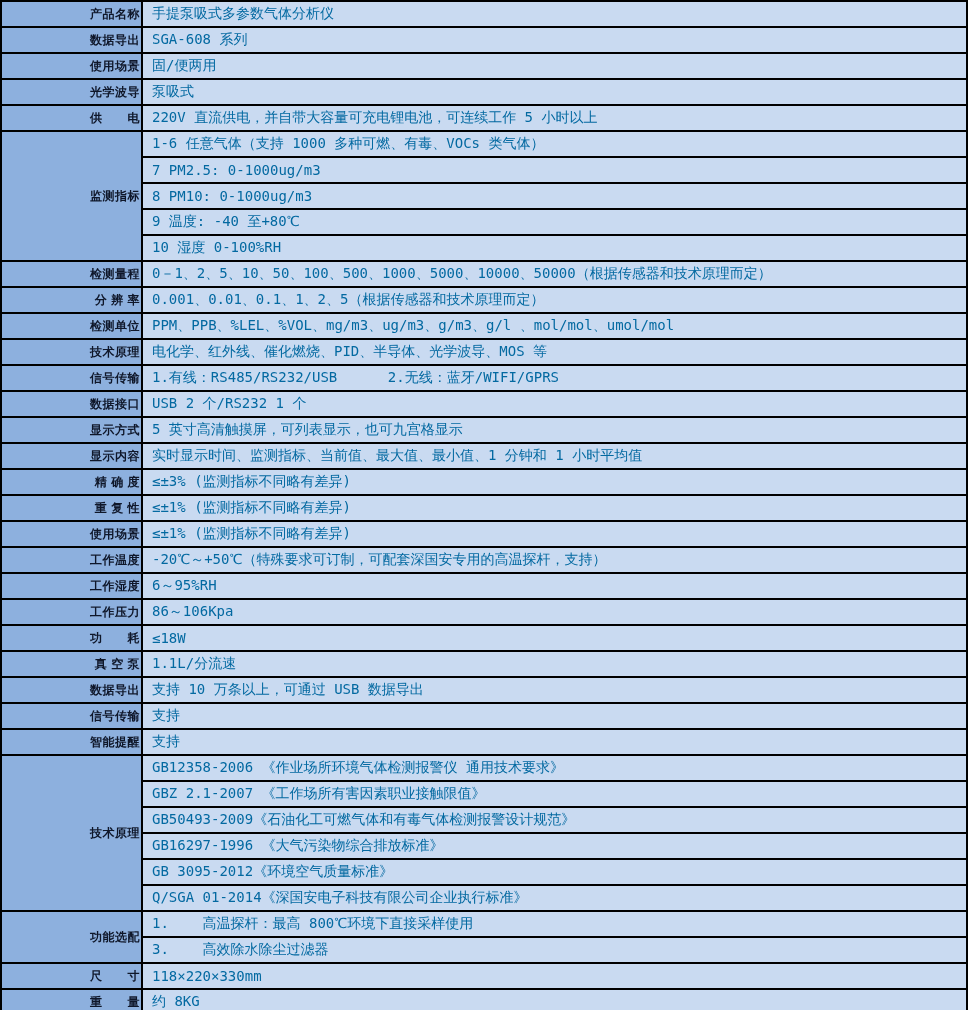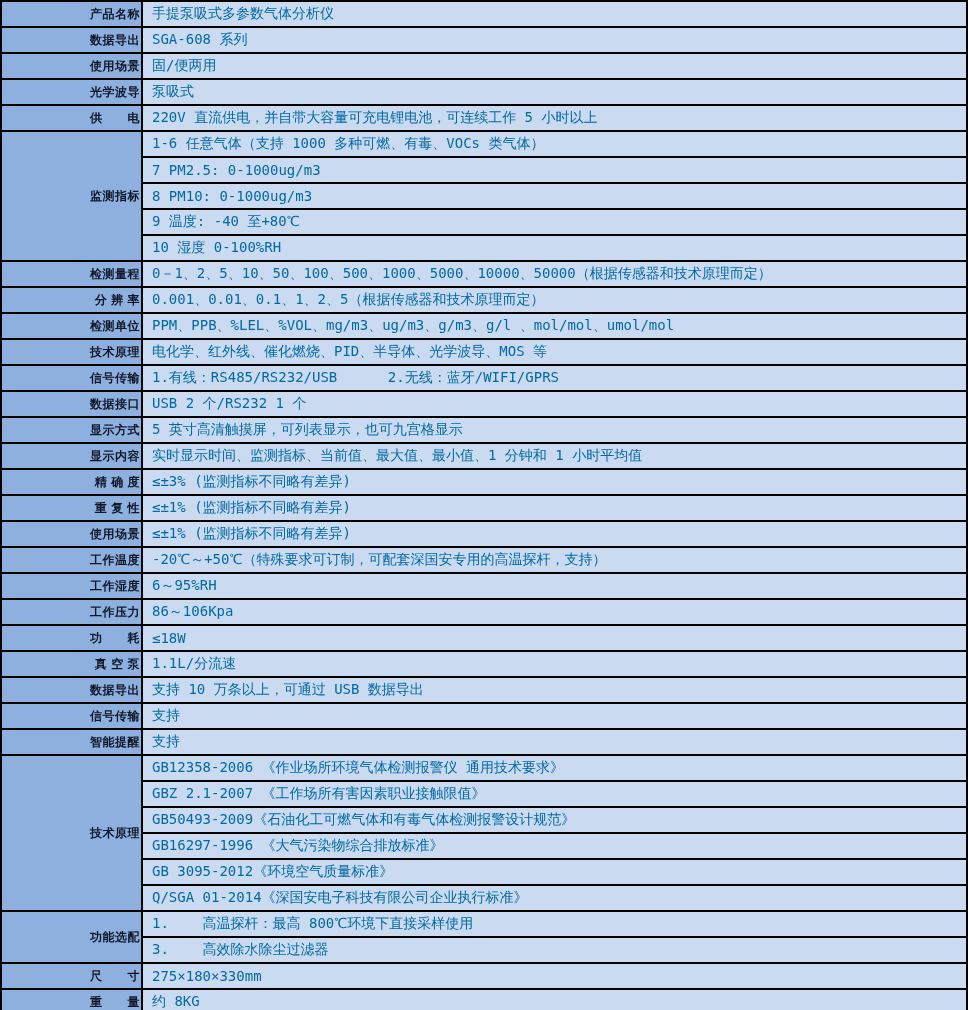--- a/index.html
+++ b/index.html
@@ -182,20 +182,20 @@
       </tr>
       <tr class="spec-row">
         <td class="label-cell" rowspan="2">功能选配</td>
         <td class="value-cell">1.    高温探杆：最高 800℃环境下直接采样使用</td>
       </tr>
       <tr class="spec-row">
         <td class="value-cell">3.    高效除水除尘过滤器</td>
       </tr>
       <tr class="spec-row">
         <td class="label-cell" rowspan="1">尺　　寸</td>
-        <td class="value-cell">275×180×330mm</td>
+        <td class="value-cell">118×220×330mm</td>
       </tr>
       <tr class="spec-row">
         <td class="label-cell" rowspan="1">重　　量</td>
         <td class="value-cell">约 8KG</td>
       </tr>
     </tbody>
 </table>
 
 </body></html>

